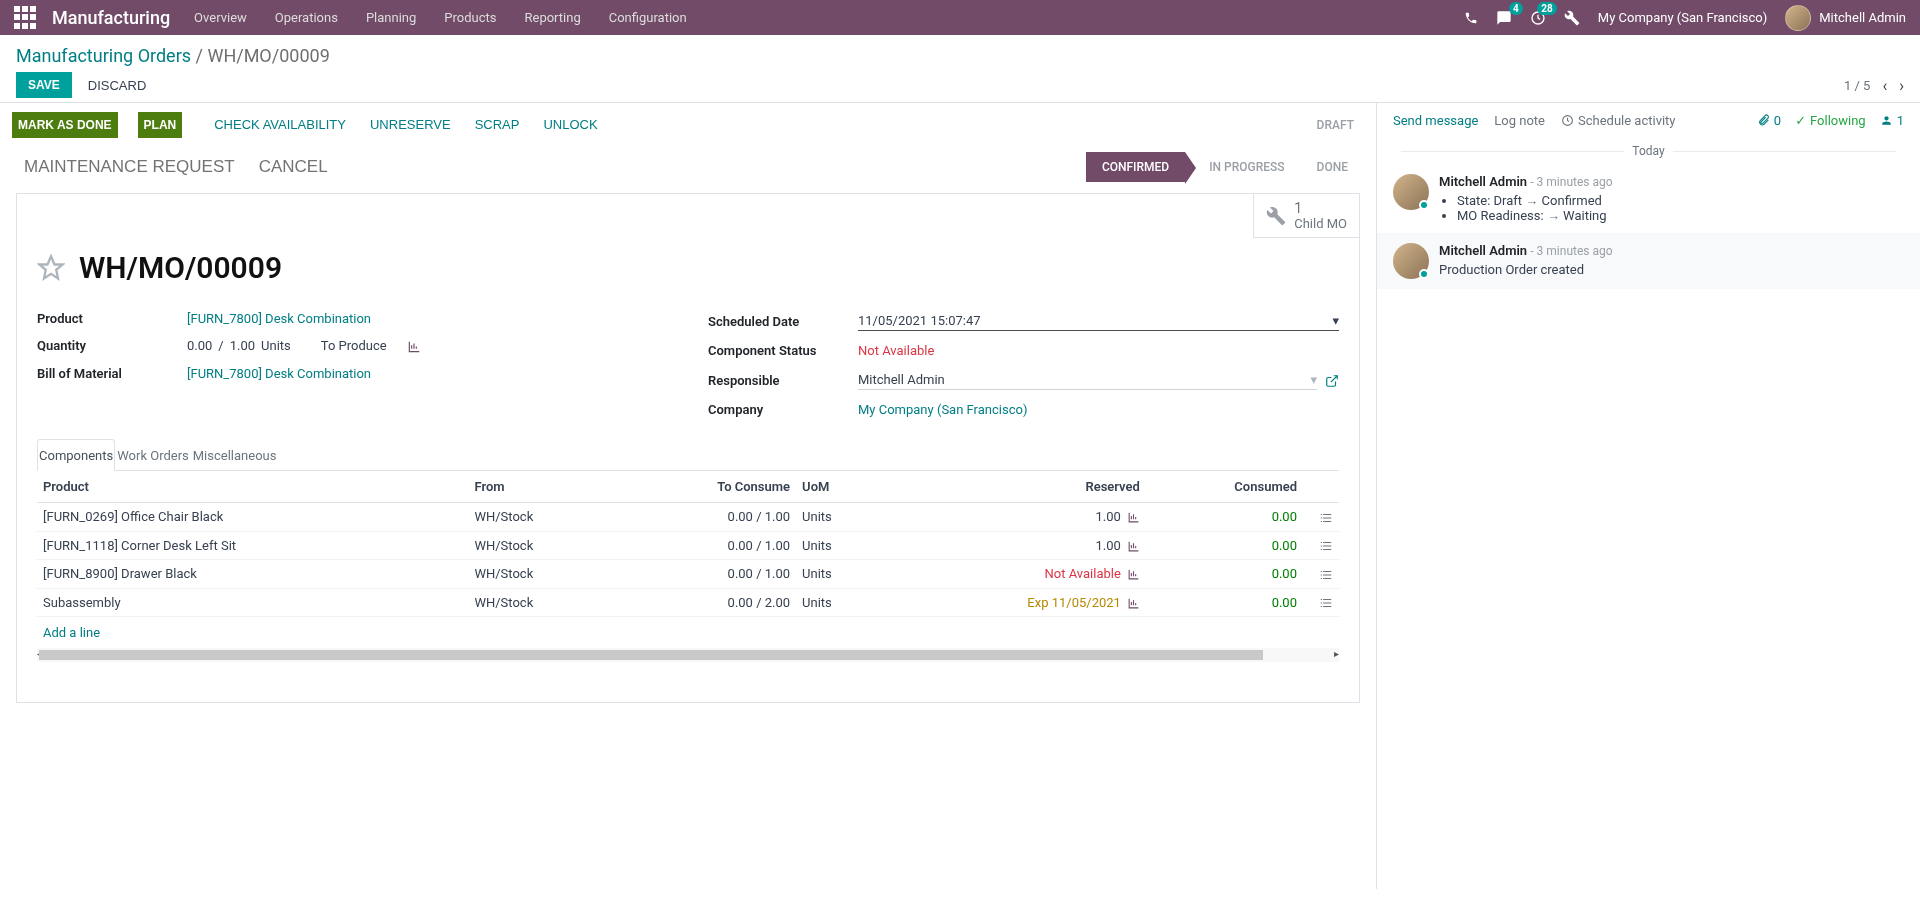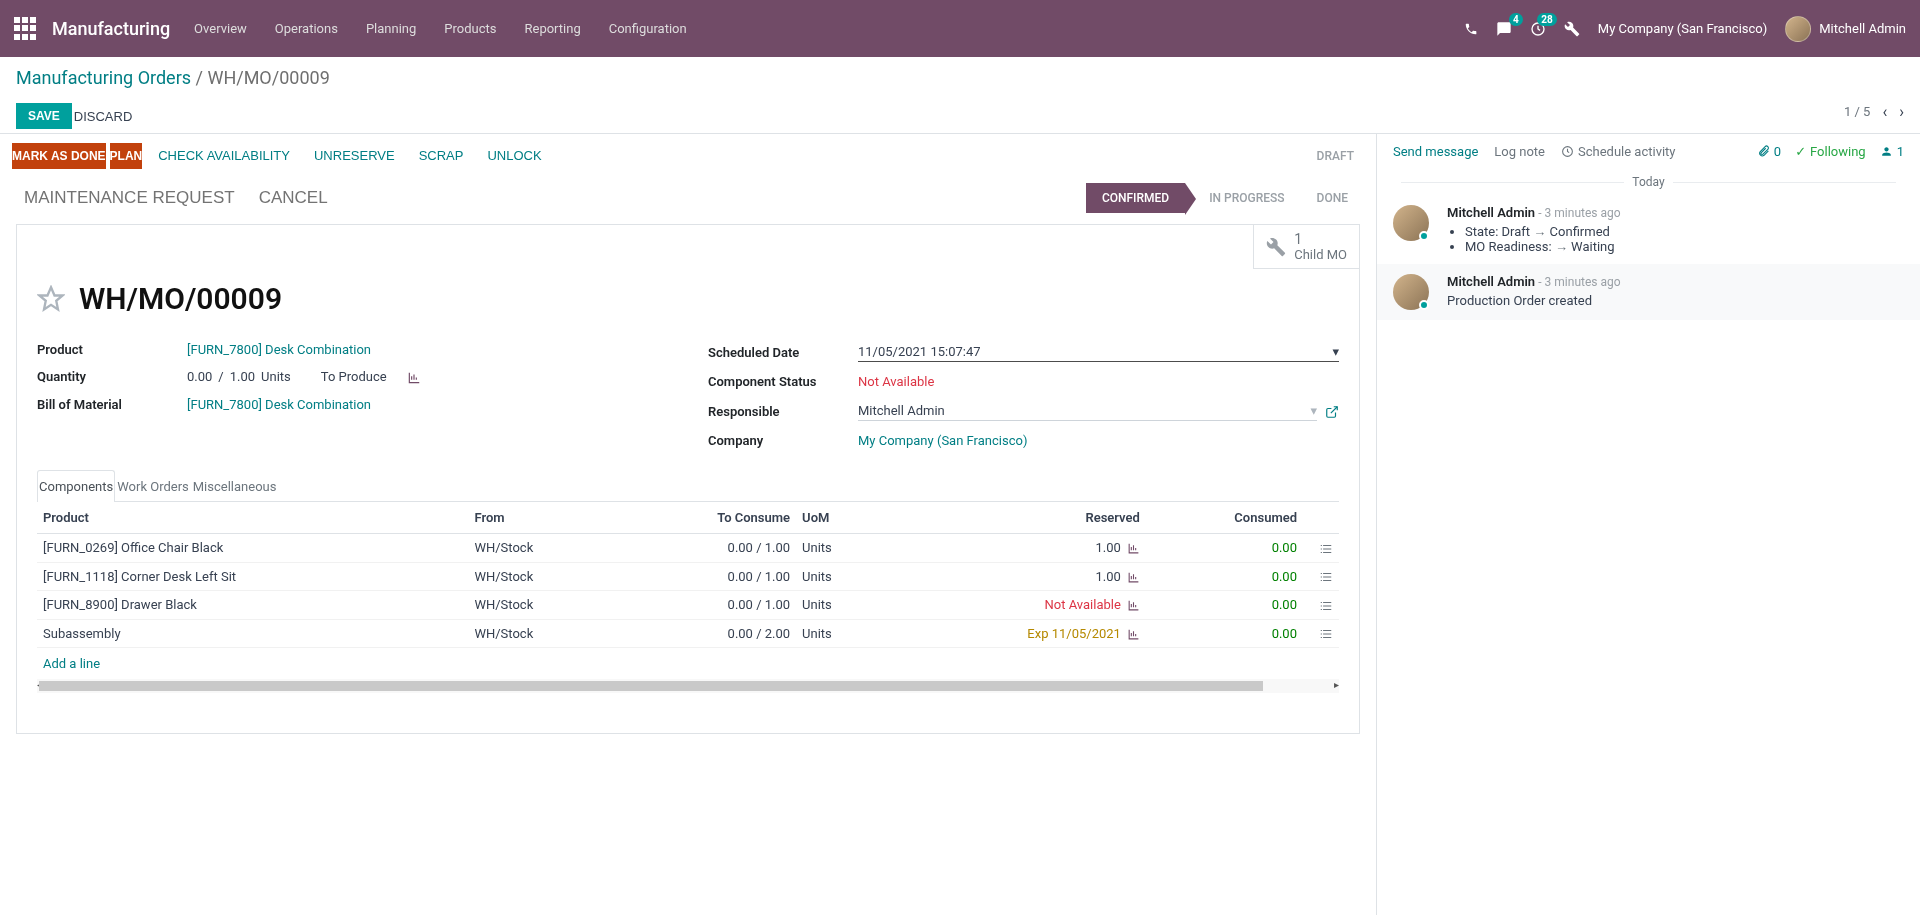--- a/index.html
+++ b/index.html
@@ -1,41 +1,41 @@
 <!DOCTYPE html>
 <html><head>
 <meta charset="utf-8">
 <style>
 * { box-sizing: border-box; margin: 0; padding: 0; }
 body { font-family: -apple-system, BlinkMacSystemFont, "Segoe UI", Roboto, "Helvetica Neue", Arial, sans-serif; font-size: 13px; color: #374151; background: #fff; }
-.topnav { background: #714B67; color: #fff; height: 57px; display: flex; align-items: center; padding: 0 14px; }
+.topnav { background: #714B67; color: #fff; height: 35px; display: flex; align-items: center; padding: 0 14px; }
 .topnav .apps { width: 24px; height: 24px; display: flex; flex-wrap: wrap; gap: 2px; margin-right: 14px; cursor: pointer; }
 .topnav .apps span { width: 6px; height: 6px; background: #fff; }
 .topnav .brand { font-size: 18px; font-weight: 500; margin-right: 24px; }
 .topnav .menu { display: flex; gap: 28px; }
 .topnav .menu a { color: #ddd; text-decoration: none; cursor: pointer; }
 .topnav .right { margin-left: auto; display: flex; align-items: center; gap: 18px; }
 .topnav .iconbtn { position: relative; color: #fff; cursor: pointer; }
 .topnav .badge { position: absolute; top: -7px; right: -11px; background: #00A09D; color: #fff; font-size: 10px; font-weight: 700; padding: 1px 4px; border-radius: 8px; }
 .topnav .company { color: #fff; }
 .topnav .user { display: flex; align-items: center; gap: 8px; }
 .topnav .avatar { width: 26px; height: 26px; border-radius: 50%; background: linear-gradient(135deg,#d2b48c,#8b7355); border: 1px solid rgba(255,255,255,.3); }
 .sub { padding: 10px 16px 4px; }
 .breadcrumb { font-size: 18px; color: #6f6f6f; }
 .breadcrumb a { color: #017E84; text-decoration: none; }
 .subrow { display: flex; align-items: center; justify-content: space-between; margin-top: 6px; }
-.btnrow { display: flex; align-items: center; gap: 2px; margin-top: 9px; }
+.btnrow { display: flex; align-items: center; gap: 16px; }
 .btn-primary { background: #00A09D; color: #fff; border: none; padding: 6px 12px; font-weight: 700; font-size: 12px; cursor: pointer; }
 .btn-link { color: #374151; background: none; border: none; font-size: 13px; cursor: pointer; }
 .pager { display: flex; align-items: center; gap: 12px; color: #6c757d; }
 .pager .chev { cursor: pointer; color: #374151; font-size: 16px; }
 .content { display: flex; height: calc(100vh - 128px); }
 .main { flex: 1; overflow-y: auto; border-top: 1px solid #dee2e6; padding: 0; position: relative; }
 .mainbar { display: flex; align-items: center; padding: 8px 12px; flex-wrap: wrap; gap: 0; border-bottom: 1px solid transparent; }
-.mainbar .btn-teal { background: #c2410c; color: #fff; border: none; padding: 6px 0; font-weight: 700; font-size: 12px; margin-right: 4px; cursor: pointer; }
+.mainbar .btn-teal { background: #4d7c0f; color: #fff; border: none; padding: 6px 6px; font-weight: 700; font-size: 12px; margin-right: 20px; cursor: pointer; }
 .mainbar .btn-flat { background: none; border: none; color: #017E84; font-weight: 500; font-size: 13px; padding: 6px 12px; cursor: pointer; }
 .mainbar .draft { margin-left: auto; color: #9aa0a6; font-weight: 500; font-size: 12px; padding: 6px 10px; }
 .statusbar { display: flex; margin-left: auto; }
 .status-item { padding: 8px 16px; font-size: 12px; font-weight: 500; color: #9aa0a6; position: relative; }
 .status-item.active { background: #714B67; color: #fff; }
 .status-item.active::after { content: ""; position: absolute; right: -11px; top: 0; border-left: 11px solid #714B67; border-top: 16px solid transparent; border-bottom: 16px solid transparent; }
 .row2 { display: flex; align-items: center; padding: 4px 12px 10px; }
 .row2 .btn-flat2 { background: none; border: none; color: #737373; font-weight: 500; font-size: 17px; padding: 6px 12px; cursor: pointer; }
 .sheet { border: 1px solid #dee2e6; margin: 0 16px 16px; background: #fff; }
 .btnbox { display: flex; justify-content: flex-end; }
@@ -77,21 +77,21 @@
 .chead { display: flex; align-items: center; padding: 10px 16px; gap: 16px; border-bottom: 0; }
 .chead a { color: #017E84; text-decoration: none; cursor: pointer; }
 .chead .gray { color: #6c757d; cursor: pointer; }
 .chead .sched { color: #6c757d; display: flex; align-items: center; gap: 4px; cursor: pointer; }
 .chead .right { margin-left: auto; display: flex; align-items: center; gap: 14px; }
 .attach { color: #017E84; display: flex; align-items: center; gap: 4px; cursor: pointer; }
 .follow { color: #28a745; display: flex; align-items: center; gap: 4px; cursor: pointer; }
 .followers { color: #017E84; display: flex; align-items: center; gap: 4px; cursor: pointer; }
 .sep { display: flex; align-items: center; padding: 6px 16px; color: #6c757d; font-size: 12px; }
 .sep::before, .sep::after { content: ""; flex: 1; border-top: 1px solid #e9ecef; margin: 0 8px; }
-.msg { display: flex; gap: 18px; padding: 10px 16px; }
+.msg { display: flex; gap: 10px; padding: 10px 16px; }
 .msg.strip { background: #f8f9fa; }
 .mavatar { width: 36px; height: 36px; border-radius: 50%; background: linear-gradient(135deg,#d2b48c,#8b7355); position: relative; flex-shrink: 0; }
 .mavatar .dot { position: absolute; bottom: 0; right: 0; width: 10px; height: 10px; border-radius: 50%; background: #00A09D; border: 2px solid #fff; }
 .mhead { color: #374151; }
 .mhead b { color: #212529; font-weight: 600; }
 .mhead .time { color: #9aa0a6; font-size: 12px; }
 .mbody { margin-top: 4px; color: #374151; }
 .mbody ul { padding-left: 18px; margin-top: 4px; }
 .arrow { color: #6c757d; }
 svg { display: inline-block; vertical-align: middle; }

